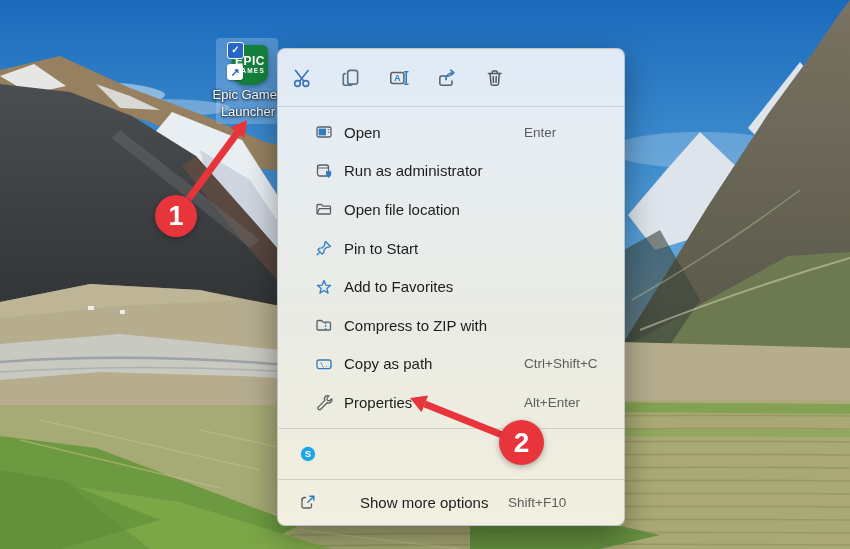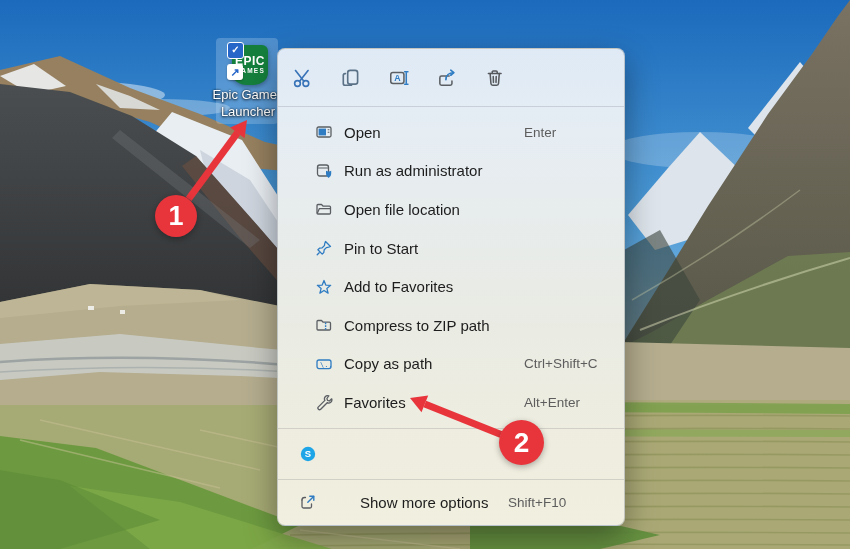--- a/index.html
+++ b/index.html
@@ -243,40 +243,40 @@
       <span class="ml">Add to Favorites</span>
       <span class="ms"></span>
     </div>
     <div class="mi">
       <span class="mic">
         <svg width="18" height="18" viewBox="0 0 18 18" fill="none" stroke-linejoin="round">
           <path d="M2,5.5 Q2,4.5 3,4.5 L6.5,4.5 L8.2,6.2 L14.5,6.2 Q15.5,6.2 15.5,7.2 L15.5,13 Q15.5,14 14.5,14 L3,14 Q2,14 2,13 Z" stroke="#5b5f63" stroke-width="1.3"></path>
           <line x1="10.6" y1="6.6" x2="10.6" y2="13.4" stroke="#2f7cc3" stroke-width="1.4" stroke-dasharray="1.6,1.1"></line>
         </svg>
       </span>
-      <span class="ml">Compress to ZIP path</span>
+      <span class="ml">Compress to ZIP with</span>
       <span class="ms"></span>
     </div>
     <div class="mi">
       <span class="mic">
         <svg width="18" height="18" viewBox="0 0 18 18" fill="none">
           <rect x="2" y="5" width="14" height="8.6" rx="2" stroke="#2f7cc3" stroke-width="1.3"></rect>
           <text x="5" y="11.6" font-size="7" fill="#2f7cc3" font-family="DejaVu Sans Mono,monospace">\..</text>
         </svg>
       </span>
       <span class="ml">Copy as path</span>
       <span class="ms">Ctrl+Shift+C</span>
     </div>
     <div class="mi">
       <span class="mic">
         <svg width="18" height="18" viewBox="0 0 18 18" fill="none" stroke="#5b5f63" stroke-width="1.3" stroke-linejoin="round">
           <path d="M13.8,2.8 a3.2,3.2 0 0 0 -3.9,4.6 L3.4,13.9 a1.6,1.6 0 0 0 2.3,2.3 L12.2,9.7 a3.2,3.2 0 0 0 4.5,-3.9 l-2.3,2.2 -1.9,-0.6 -0.6,-1.9 Z"></path>
         </svg>
       </span>
-      <span class="ml">Favorites</span>
+      <span class="ml">Properties</span>
       <span class="ms">Alt+Enter</span>
     </div>
   </div>
 
   <div class="sep"></div>
   <div class="mi mi2">
     <span class="mic">
       <svg width="18" height="18" viewBox="0 0 18 18">
         <circle cx="9" cy="9" r="7.2" fill="#1ea5e8"></circle>
         <text x="9" y="12.3" text-anchor="middle" font-size="9.5" font-weight="bold" fill="#ffffff" font-family="Liberation Sans,sans-serif">S</text>

